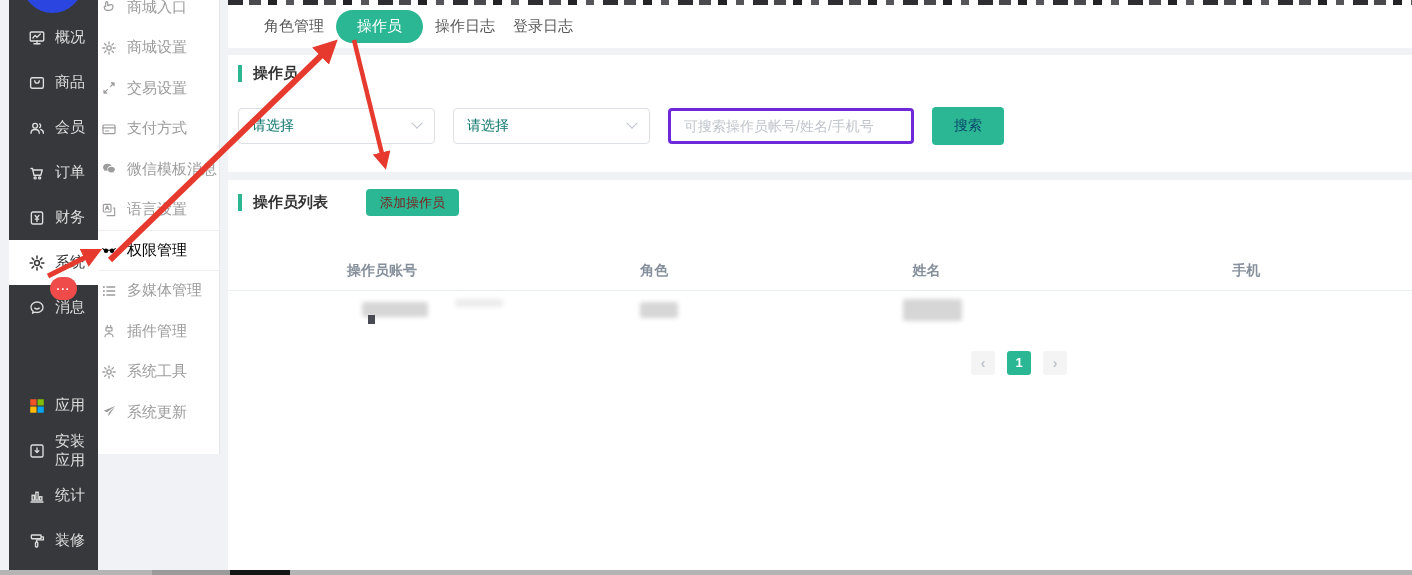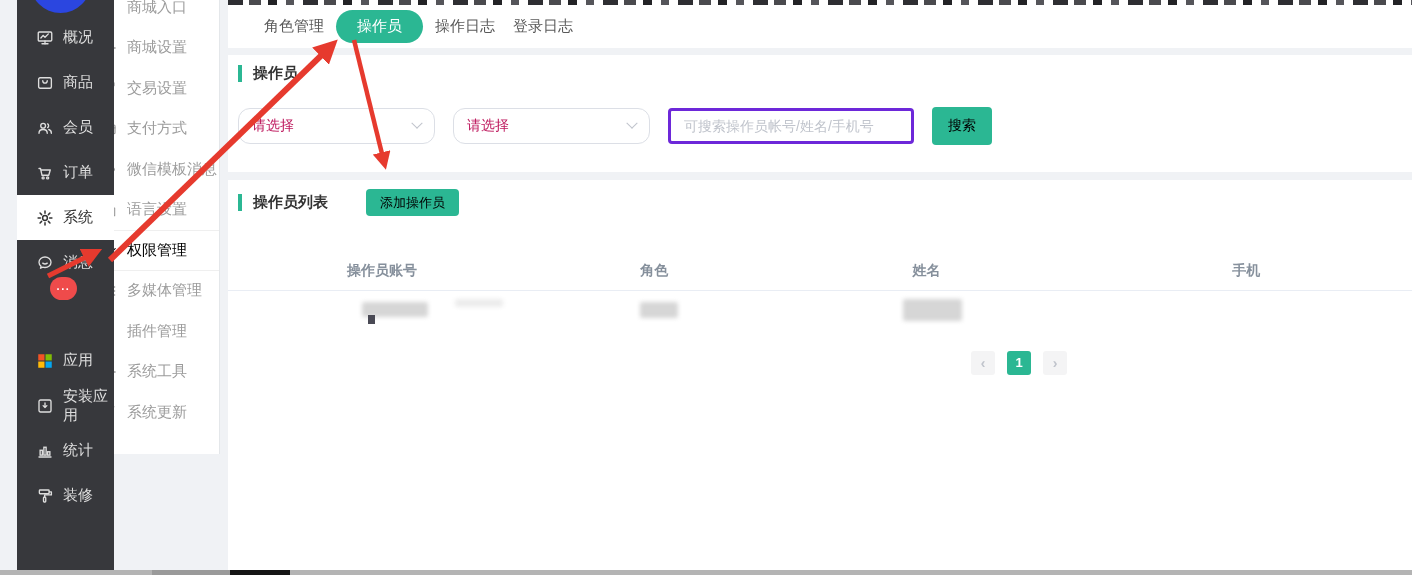--- a/index.html
+++ b/index.html
@@ -16,21 +16,21 @@
   .top-strip .glyphs{
     position:absolute;inset:0;
     background:repeating-linear-gradient(90deg,
       #2e2e32 0 15px, transparent 15px 21px,
       #4a4a4e 21px 33px, transparent 33px 40px,
       #232326 40px 49px, transparent 49px 58px,
       #55555a 58px 66px, transparent 66px 75px);
   }
   
   .sidebar{
-    position:absolute;left:17px;top:0;width:97px;height:575px;
+    position:absolute;left:9px;top:0;width:89px;height:575px;
     background:#37383c;z-index:6;
   }
   .logo-circle{
     position:absolute;left:13px;top:-48px;width:61px;height:61px;border-radius:50%;
     background:#2b46e0;
   }
   .side-list{padding-top:15px;}
   .side-item{
     height:45px;display:flex;align-items:center;gap:9px;padding-left:19px;
     color:#dedede;font-size:15px;cursor:pointer;position:relative;
@@ -67,41 +67,41 @@
   .tab.pill{
     background:var(--accent);color:#fff;padding:7px 21px;border-radius:17px;
   }
   .card1{position:absolute;left:0;top:50px;right:0;height:117px;background:#fff;}
   .card2{position:absolute;left:0;top:175px;right:0;bottom:0;background:#fff;}
   .sec-head{display:flex;align-items:center;gap:11px;padding:9px 0 0 10px;}
   .sec-bar{width:4px;height:17px;background:var(--accent);}
   .sec-title{font-size:15px;font-weight:bold;color:#333;}
   .select-box{
     position:absolute;top:53px;width:197px;height:36px;box-sizing:border-box;
-    border:1px solid #dcdfe6;border-radius:12px;background:#fff;
+    border:1px solid #dcdfe6;border-radius:4px;background:#fff;
     display:flex;align-items:center;justify-content:space-between;
-    padding:0 13px;font-size:14px;color:#be185d;cursor:pointer;
+    padding:0 13px;font-size:14px;color:#0f766e;cursor:pointer;
   }
   .chev{
     width:7px;height:7px;border-right:1.6px solid #c0c4cc;border-bottom:1.6px solid #c0c4cc;
     transform:rotate(45deg) translate(-2px,-2px);
   }
   .search-input{
     position:absolute;left:440px;top:53px;width:246px;height:36px;box-sizing:border-box;
     border:3px solid #6d28d9;border-radius:4px;padding:0 13px;font-size:14px;color:#333;
     outline:none;font-family:inherit;
   }
   .search-input::placeholder{color:#c0c4cc;}
   .search-btn{
-    position:absolute;left:704px;top:52px;width:60px;height:38px;
-    background:var(--accent);color:#000000;border:none;border-radius:4px;
+    position:absolute;left:704px;top:52px;width:72px;height:38px;
+    background:var(--accent);color:#0c4a6e;border:none;border-radius:4px;
     font-size:14px;cursor:pointer;font-family:inherit;
   }
   .add-btn{
-    margin-left:27px;height:27px;padding:0 14px;background:var(--accent);color:#000000;
+    margin-left:27px;height:27px;padding:0 14px;background:var(--accent);color:#7f1d1d;
     border:none;border-radius:4px;font-size:13px;cursor:pointer;font-family:inherit;
   }
   .op-table{
     position:absolute;left:0;right:0;top:72px;border-collapse:collapse;width:100%;font-family:Liberation Serif, serif;
   }
   .op-table th{
     height:36px;font-size:14px;font-weight:600;color:#86909c;text-align:center;
     border-bottom:1px solid #e9edf4;
   }
   .op-table td{height:45px;}
@@ -252,20 +252,26 @@
       <svg viewBox="0 0 24 24">
           <use href="#i-members"></use>
         </svg>
       <span>会员</span>
     </div>
     <div class="side-item">
       <svg viewBox="0 0 24 24">
           <use href="#i-orders"></use>
         </svg>
       <span>订单</span>
+    </div>
+    <div class="side-item">
+      <svg viewBox="0 0 24 24">
+          <use href="#i-finance"></use>
+        </svg>
+      <span>财务</span>
     </div>
     <div class="side-item active">
       <svg viewBox="0 0 24 24">
           <use href="#i-gear"></use>
         </svg>
       <span>系统</span>
     </div>
     <div class="side-item">
       <svg viewBox="0 0 24 24">
           <use href="#i-message"></use>

